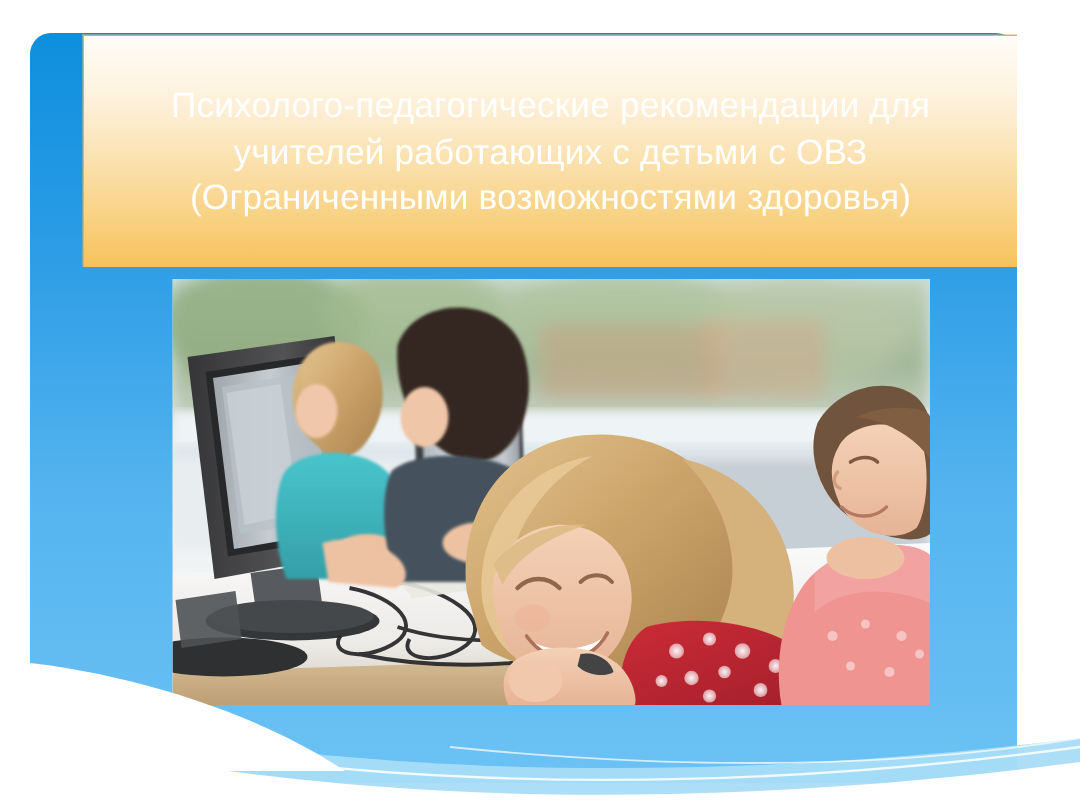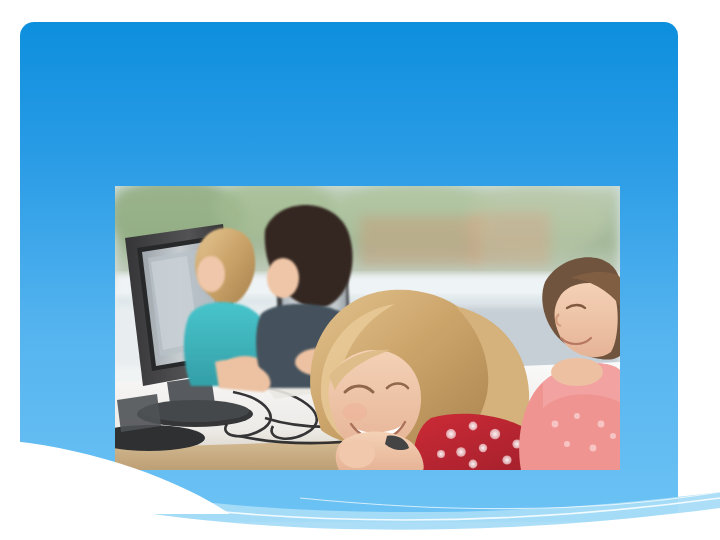--- a/index.html
+++ b/index.html
@@ -313,14 +313,19 @@
       <path d="M0 104 C180 152, 430 166, 720 128 L720 160 L0 160 Z" fill="#ffffff"></path>
 
       <path d="M0 52 C70 58, 150 82, 210 120 C140 108, 60 104, 0 108 Z" fill="#ffffff" opacity=".0"></path>
       <path d="M0 60 C80 66, 170 94, 230 134 L0 134 Z" fill="#ffffff"></path>
 
       <path d="M0 96 C190 142, 440 156, 720 118" stroke="#ffffff" stroke-width="1.6" fill="none" opacity=".85"></path>
       <path d="M300 118 C460 134, 600 132, 720 112" stroke="#ffffff" stroke-width="1.2" fill="none" opacity=".7"></path>
     </svg>
   </div>
 
+  <div class="title-box">
+    <div class="title-text">Психолого-педагогические рекомендации для
+учителей работающих с детьми с ОВЗ
+(Ограниченными возможностями здоровья)</div>
+  </div>
 
 </div>
 
 </body></html>

